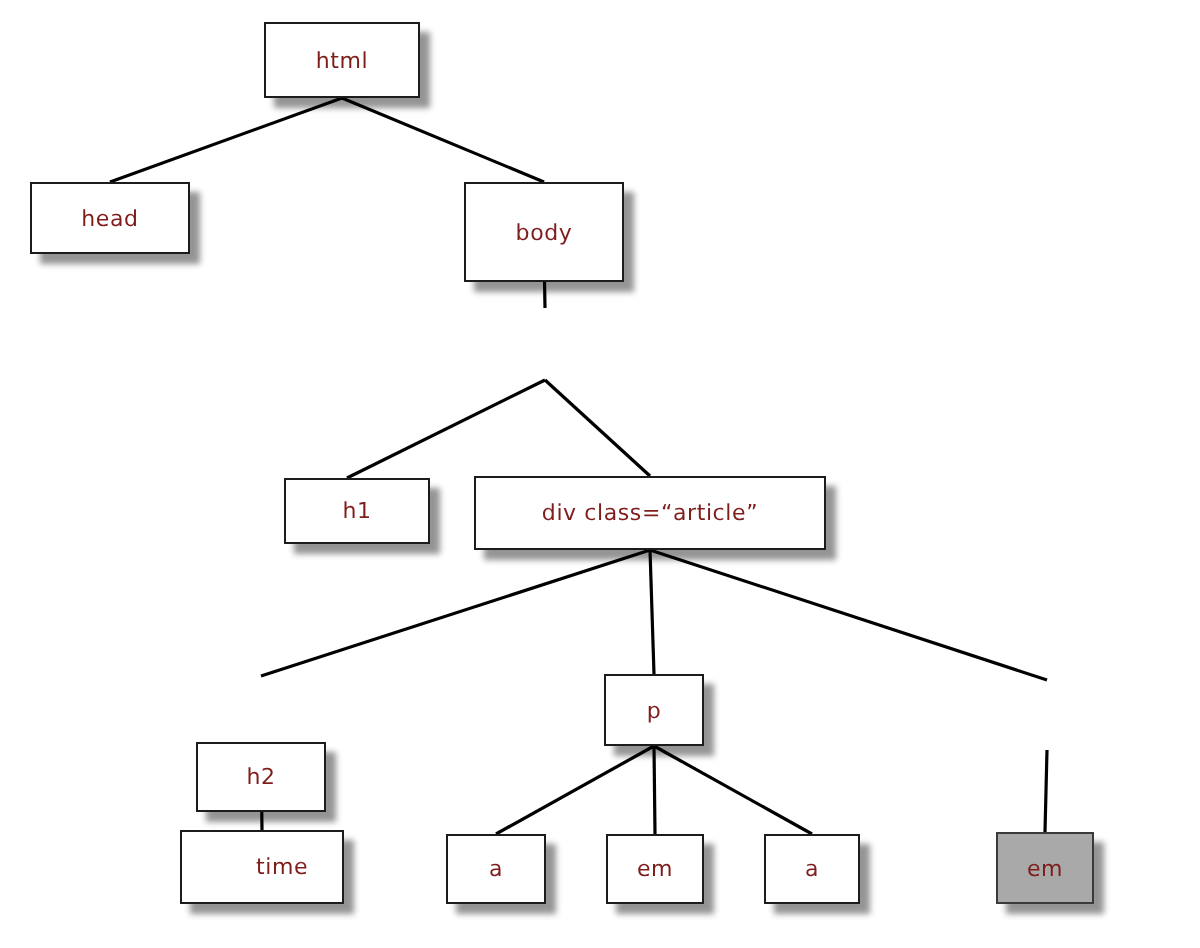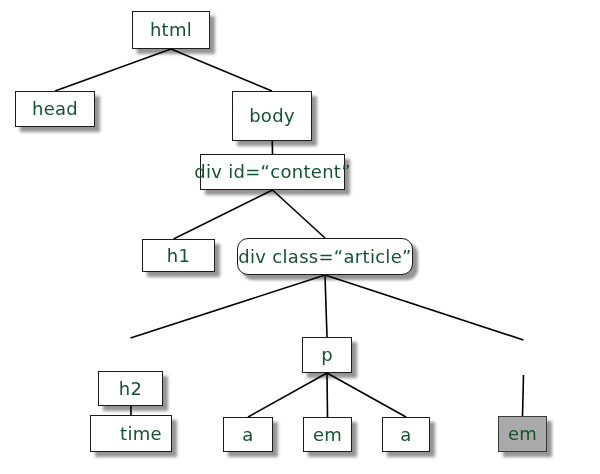--- a/index.html
+++ b/index.html
@@ -24,22 +24,22 @@
   }
   .node {
     position: absolute;
     box-sizing: border-box;
     display: flex;
     align-items: center;
     justify-content: center;
     background: #ffffff;
     border: 1.4px solid #1c1c1c;
     box-shadow: 5px 5px 3px rgba(0, 0, 0, 0.42);
-    color: #14532d;
-    font-size: 18px;
+    color: #7f1d1d;
+    font-size: 11px;
     line-height: 1;
     white-space: nowrap;
     letter-spacing: 0.3px;
   }
   .node.highlight {
     background: #a9a9a9;
     border-color: #3a3a3a;
   }
 </style>
 </head>
@@ -58,23 +58,22 @@
       <line x1="130.5" y1="373" x2="131" y2="415" stroke="#000000" stroke-width="1.6"></line>
       <line x1="327" y1="373" x2="248" y2="417" stroke="#000000" stroke-width="1.6"></line>
       <line x1="327" y1="373" x2="327.5" y2="417" stroke="#000000" stroke-width="1.6"></line>
       <line x1="327" y1="373" x2="406" y2="417" stroke="#000000" stroke-width="1.6"></line>
       <line x1="523.5" y1="375" x2="522.5" y2="416" stroke="#000000" stroke-width="1.6"></line>
     </svg>
 
 <div class="node" style="left: 132px; top: 11px; width: 78px; height: 38px;">html</div>
     <div class="node" style="left: 15px; top: 91px; width: 80px; height: 36px;">head</div>
     <div class="node" style="left: 232px; top: 91px; width: 80px; height: 50px; text-align: center;">body</div>
-    <div class="node" style="left: 200px; top: 154px; width: 145px; height: 36px;">div id=“content”</div>
     <div class="node" style="left: 142px; top: 239px; width: 73px; height: 33px;">h1</div>
-    <div class="node" style="left: 237px; top: 238px; width: 176px; height: 37px; border-radius: 11px;">div class=“article”</div>
+    <div class="node" style="left: 237px; top: 238px; width: 176px; height: 37px;">div class=“article”</div>
     <div class="node" style="left: 98px; top: 338px; width: 65px; height: 35px; margin-top: 33px;">h2</div>
     <div class="node" style="left: 302px; top: 337px; width: 50px; height: 36px;">p</div>
     <div class="node" style="left: 90px; top: 415px; width: 82px; height: 37px; padding-left: 20px;">time</div>
     <div class="node" style="left: 223px; top: 417px; width: 50px; height: 35px;">a</div>
     <div class="node" style="left: 303px; top: 417px; width: 49px; height: 35px;">em</div>
     <div class="node" style="left: 382px; top: 417px; width: 48px; height: 35px;">a</div>
     <div class="node highlight" style="left: 498px; top: 416px; width: 49px; height: 36px;">em</div>
   </div>
 
 </body></html>

